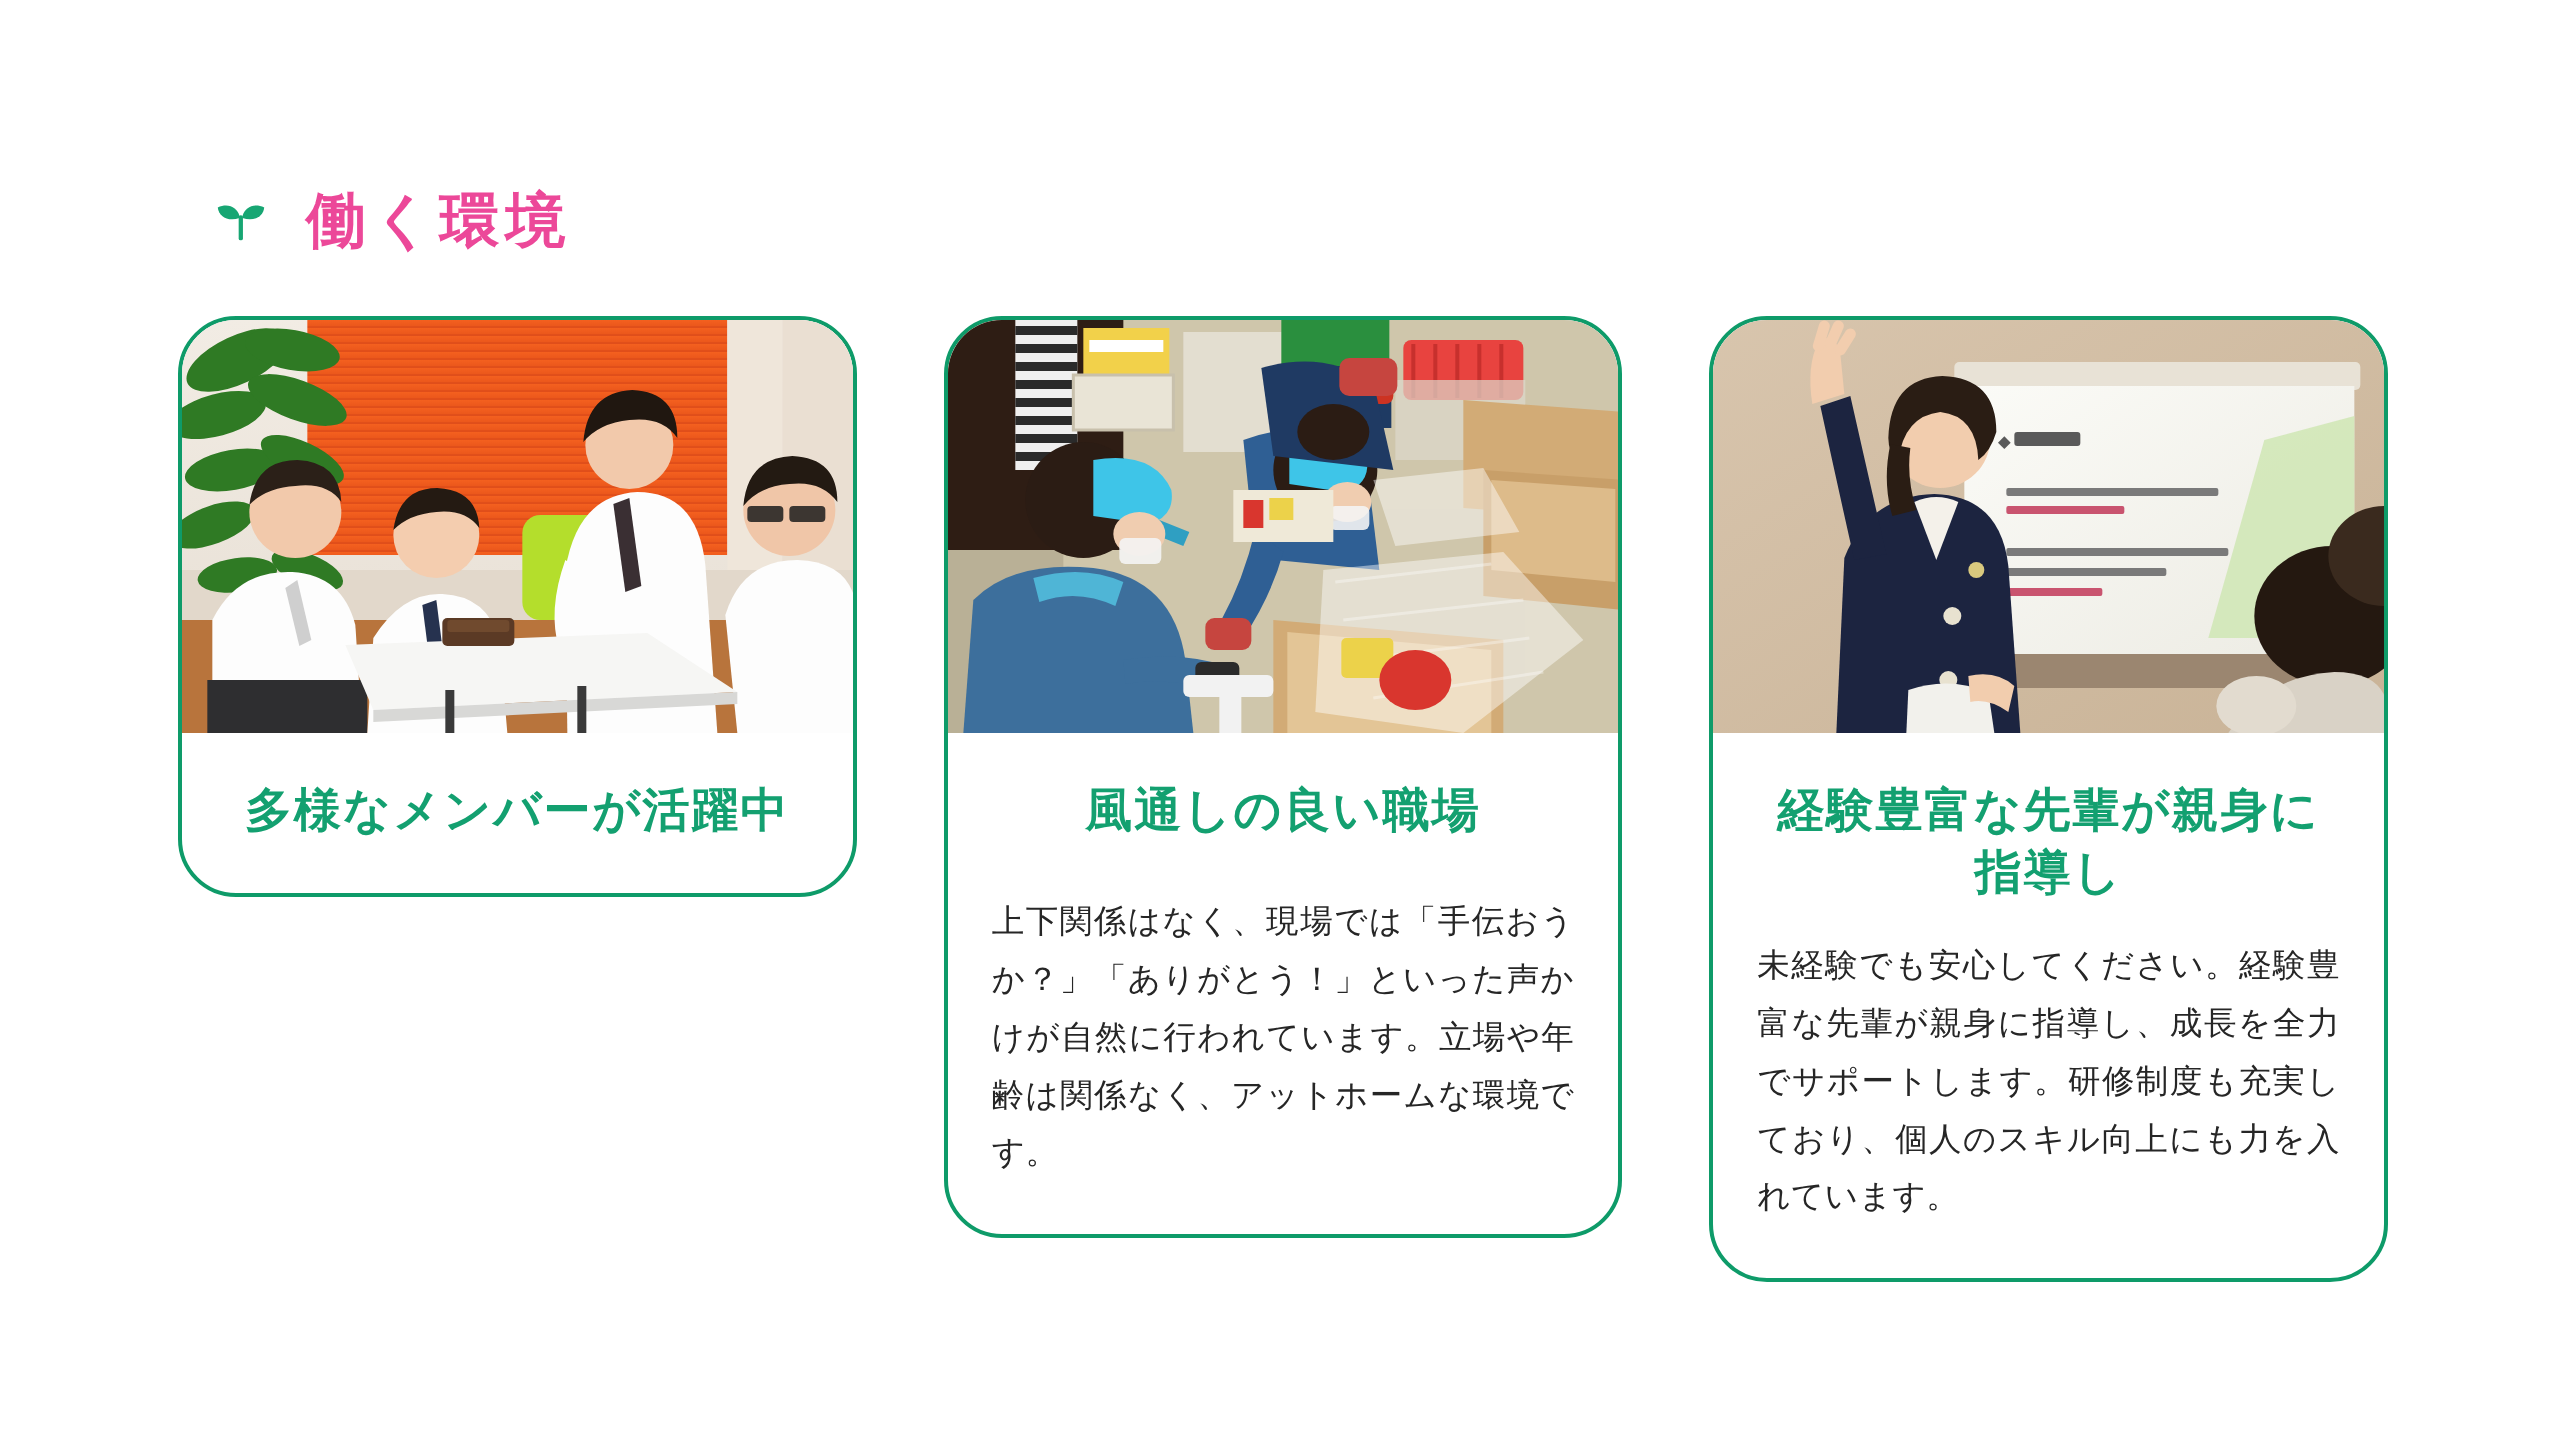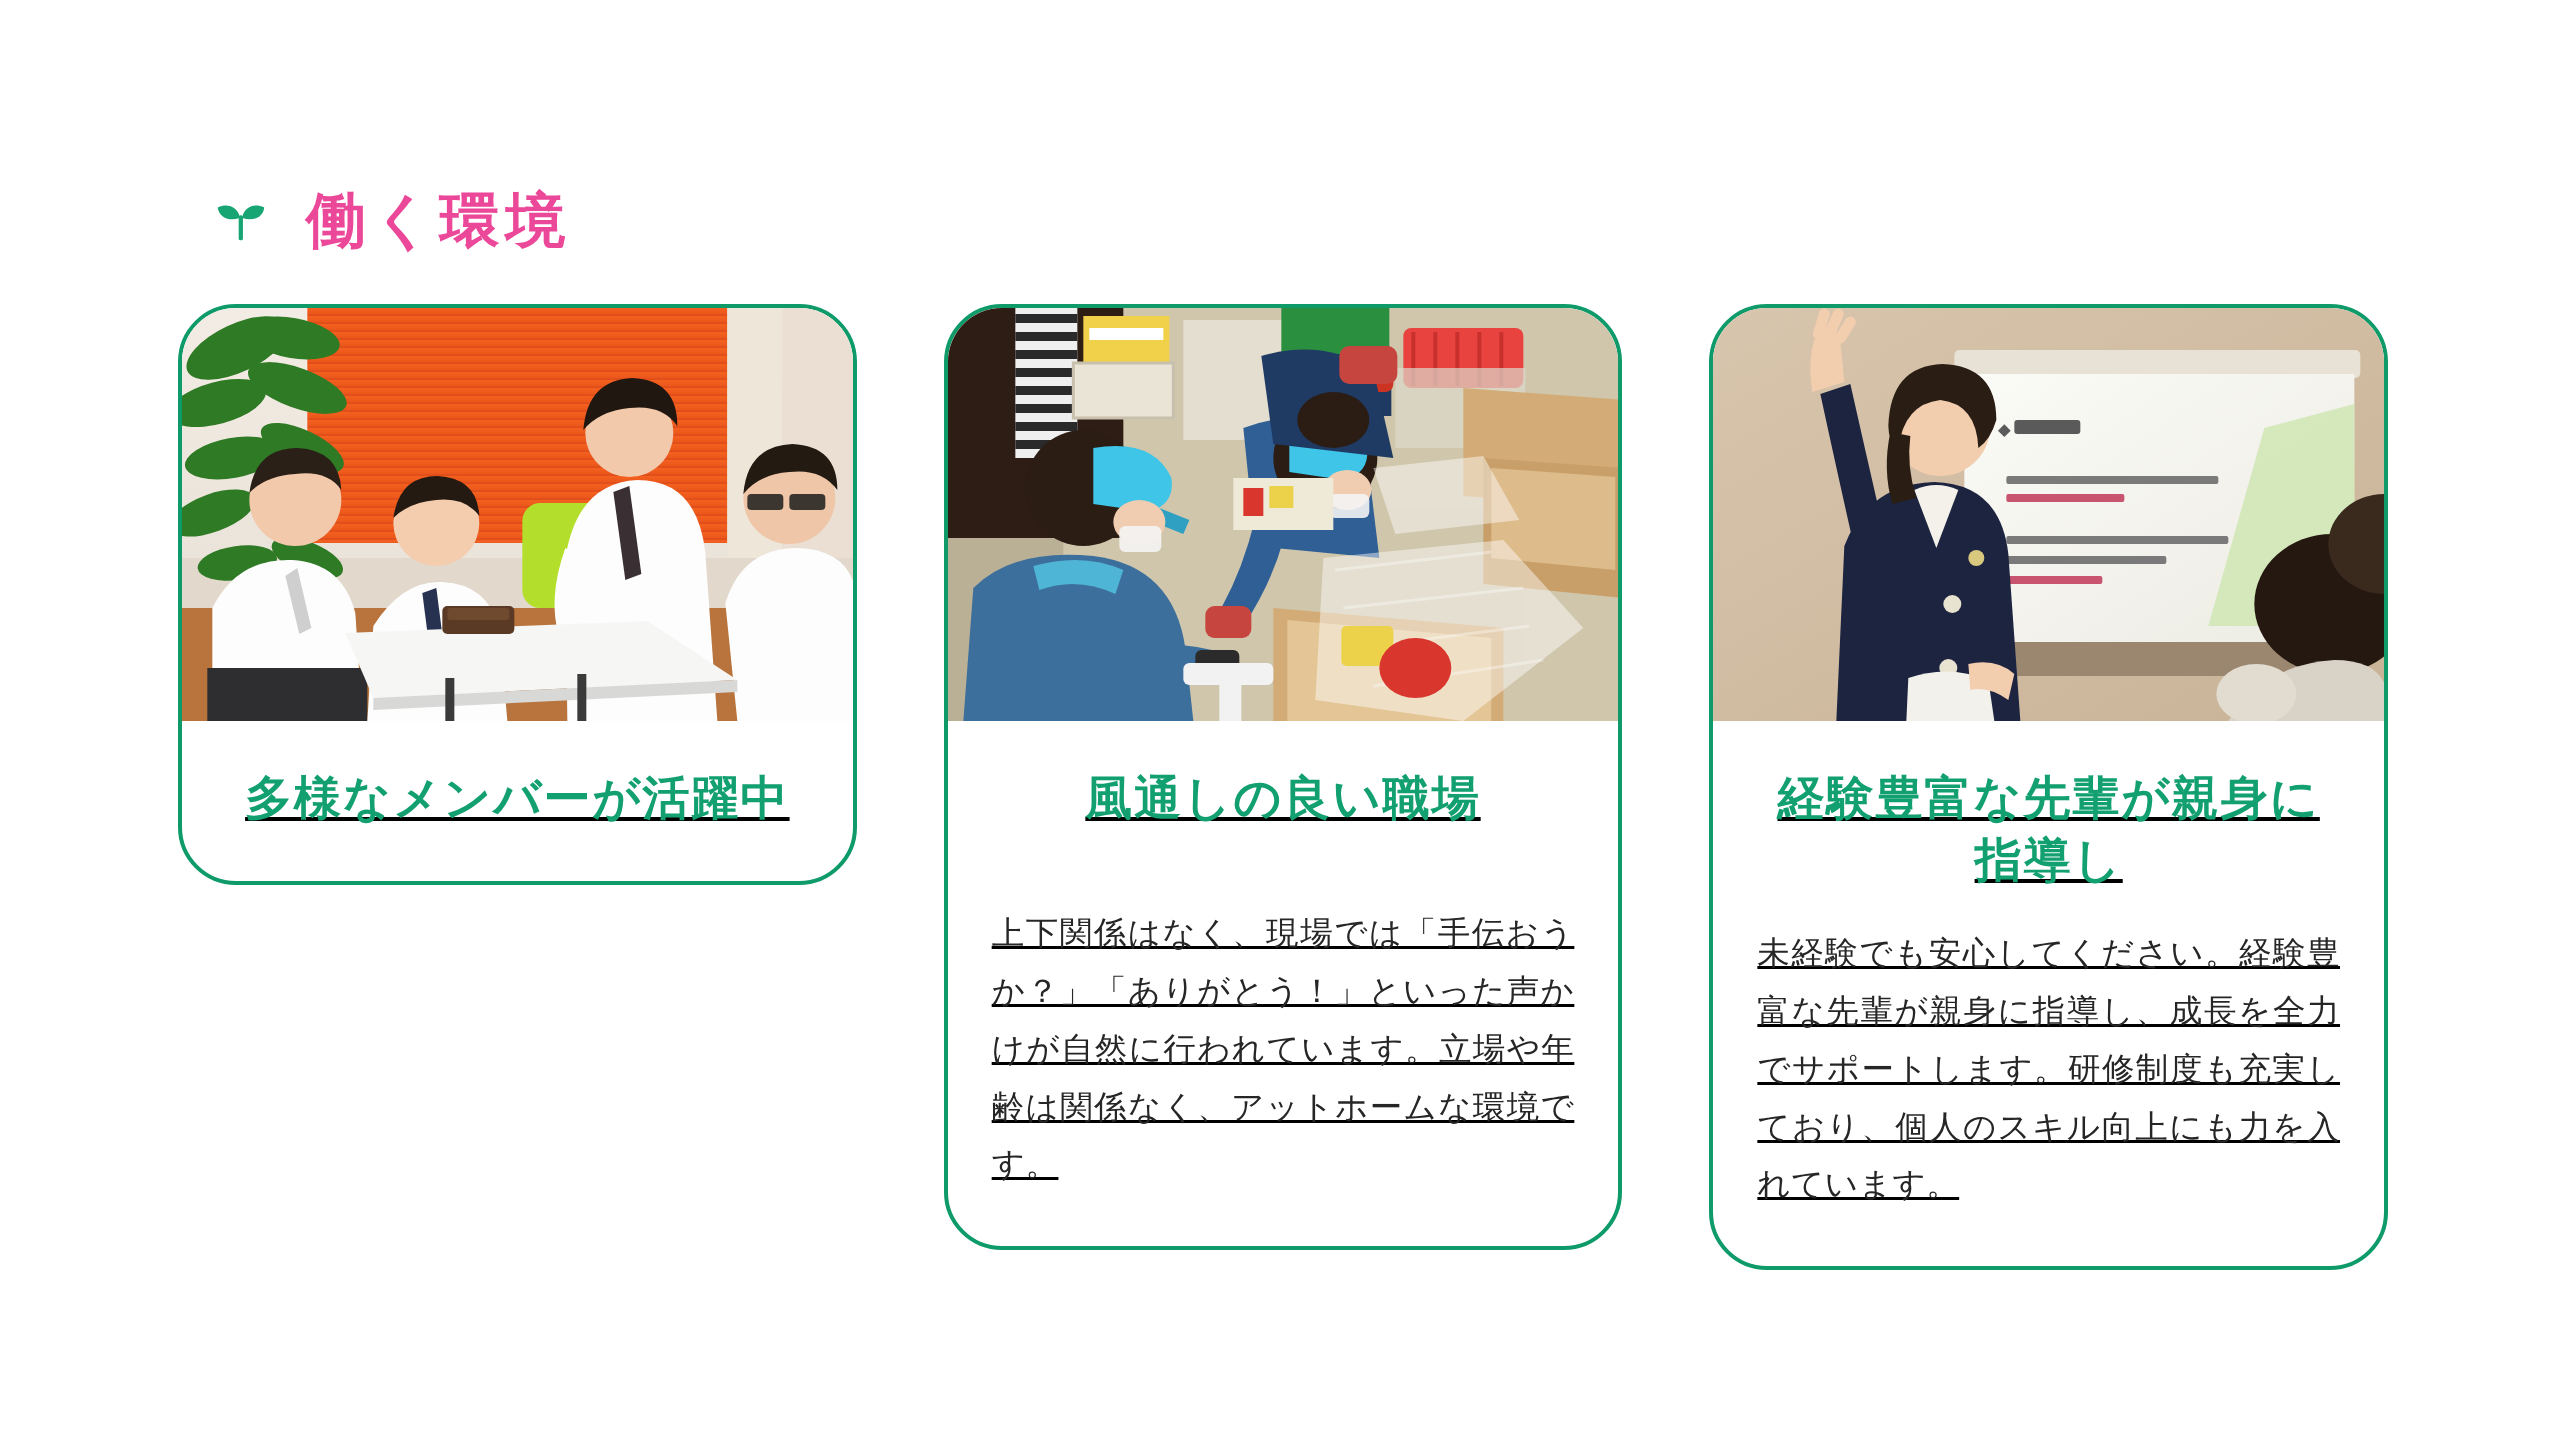--- a/index.html
+++ b/index.html
@@ -18,23 +18,23 @@
   }
   .sprout-icon{width:62px;height:62px;display:block;flex:0 0 auto;}
   .section-title{
     font-family:"DejaVu Serif","Liberation Serif",serif;
     font-size:60px;font-weight:700;color:#ec4899;
     letter-spacing:6px;line-height:1;white-space:nowrap;
   }
 
   
   .cards{
-    position:absolute;left:178px;top:304px;
+    position:absolute;left:178px;top:316px;
     width:2210px;
-    display:flex;gap:87px;text-decoration:underline;
+    display:flex;gap:87px;
   }
   .card{
     width:680px;
     border:4px solid #0e9b69;
     border-radius:58px;
     background:#ffffff;
     overflow:hidden;
     display:flex;flex-direction:column;
     align-self:flex-start;
   }
@@ -59,21 +59,21 @@
   }
   .card-text{
     color:#262626;
     font-family:"Liberation Serif","DejaVu Serif",serif;
     font-size:32.5px;line-height:1.78;
     text-align:justify;text-justify:inter-character;
     letter-spacing:0.5px;
     margin:34px 0 0 0;
     word-break:break-all;
   }
-  .card--2 .card-body{gap:24px;}
+  .card--2 .card-body{}
   .card--2 .card-text{margin-top:52px;}
   .card--3 .card-text{margin-top:34px;}
 </style>
 </head>
 <body>
 
 <div class="page">
 
   <div class="section-head">
     <span class="sprout-icon">

